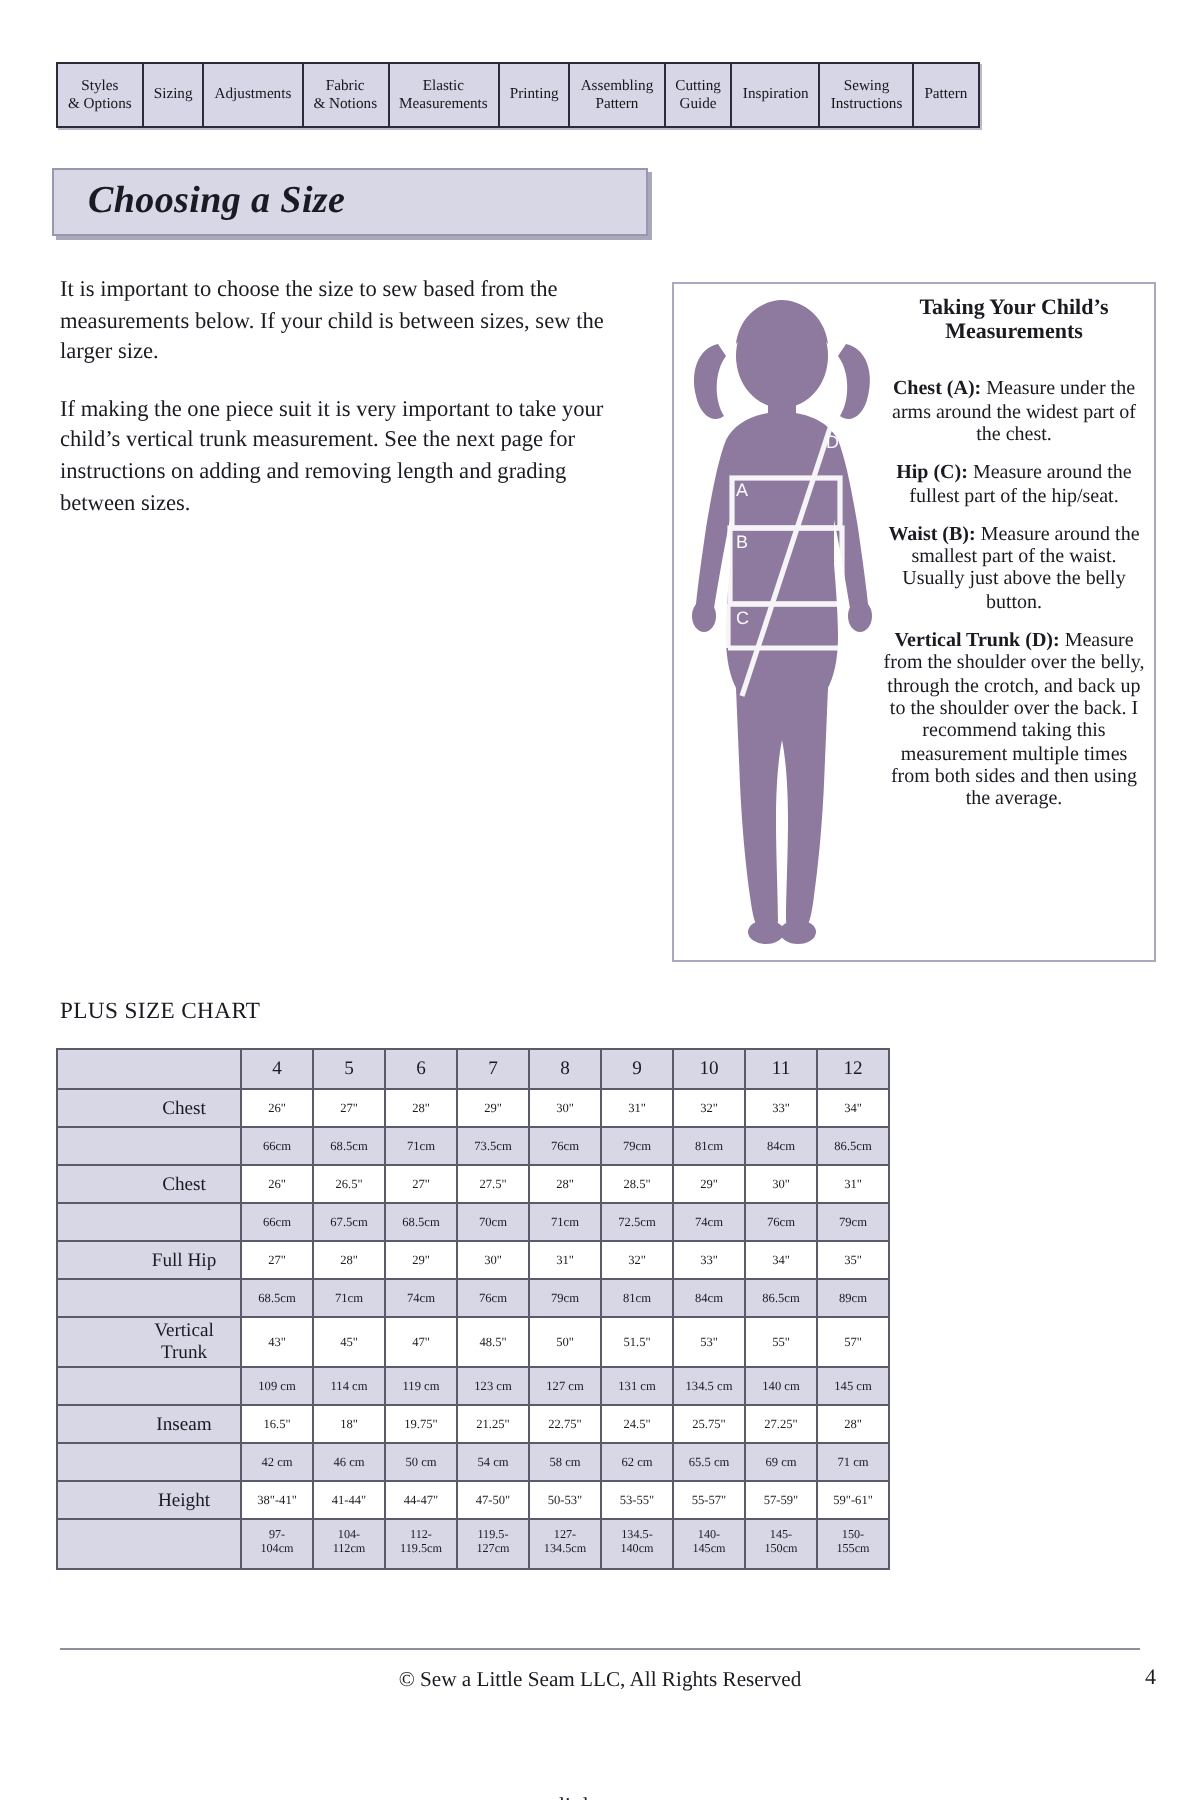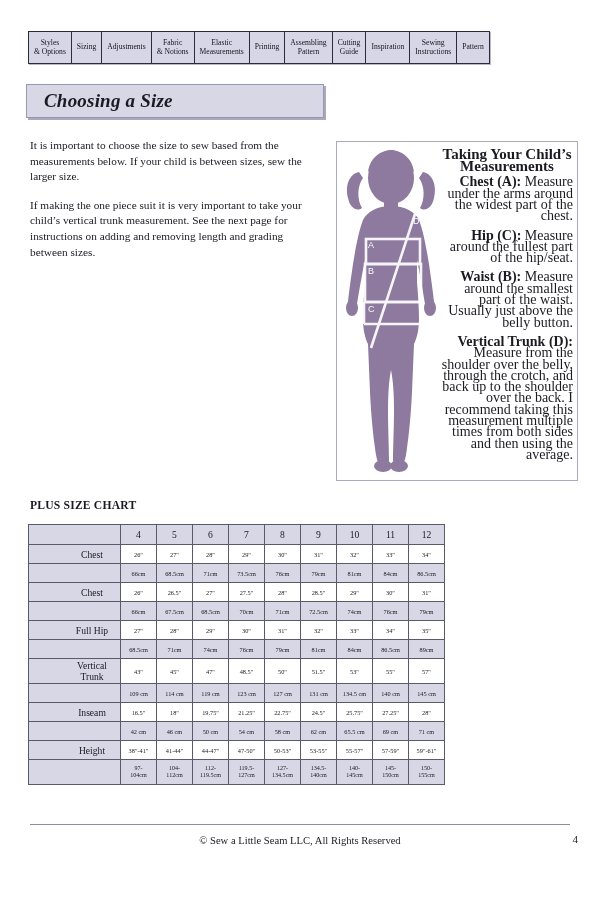--- a/index.html
+++ b/index.html
@@ -95,40 +95,40 @@
     top: 0px;
   }
   .measure-text {
     position: absolute;
     left: 104px;
     top: 6px;
     width: 132px;
     text-align: center;
   }
   .measure-text h3 {
-    margin: 0 0 4px 0;
-    font-size: 15px;
+    margin: 0 0 17px 0;
+    font-size: 11px;
     line-height: 12.2px;
     font-weight: bold;
   }
   .measure-text p {
     margin: 0 0 8px 0;
-    font-size: 14px;
+    font-size: 10px;
     line-height: 11.3px;
-    text-align: right;
+    text-align: center;
   }
   .measure-text p b { font-weight: bold; }
 
   
   .chart-heading {
     position: absolute;
     left: 30px;
     top: 499px;
     font-size: 11.6px;
-    font-weight: bold;
+    font-weight: normal;
     letter-spacing: .2px;
   }
   table.sizechart {
     position: absolute;
     left: 28px;
     top: 524px;
     width: 416px;
     border-collapse: collapse;
     table-layout: fixed;
   }

